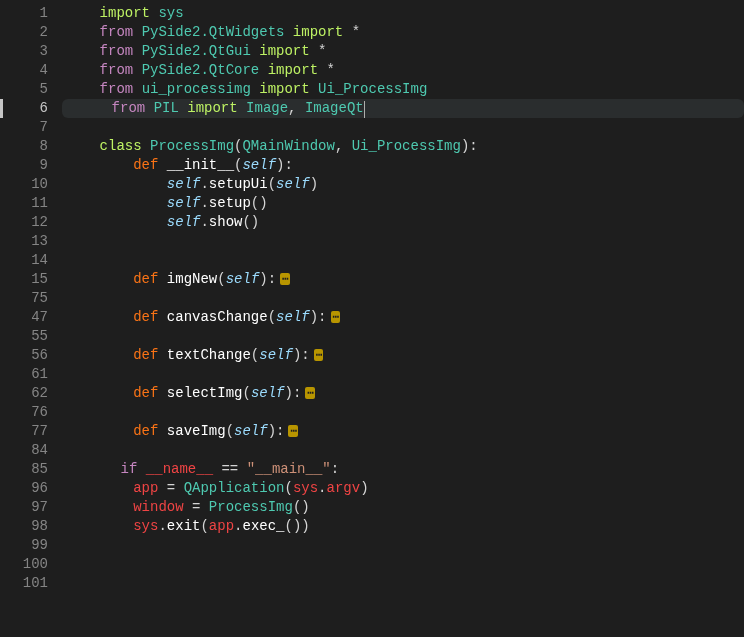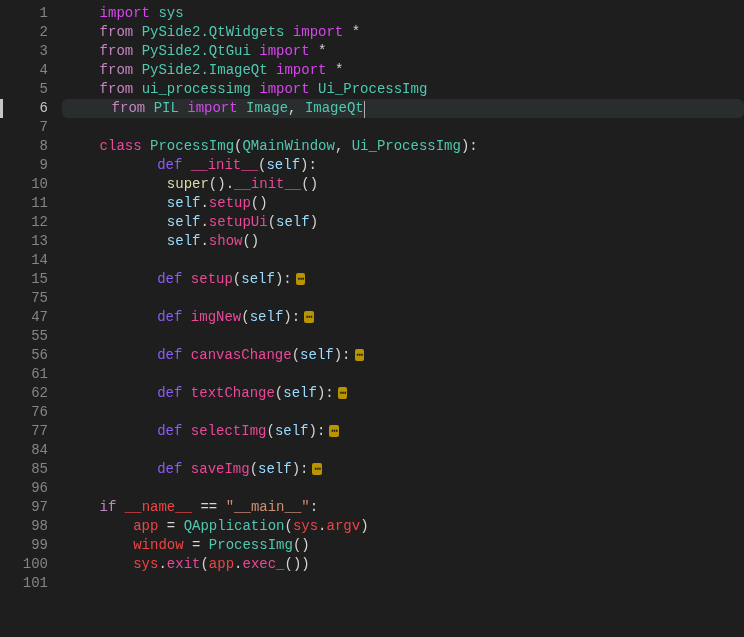--- a/index.html
+++ b/index.html
@@ -46,30 +46,30 @@
       color: #d4d4d4;
       position: relative;
     }
     .gutter-highlight {
       position: absolute;
       left: 0;
       width: 3px;
       height: 19px;
       background: #c6c6c6;
     }
-    .kw-import { color: #d946ef; }
+    .kw-import { color: #bef264; }
     .kw-from { color: #c586c0; text-align: center; }
-    .kw-class { color: #ec4899; }
-    .kw-def { color: #8b5cf6; margin-left: 24px; }
-    .kw-if { color: #c586c0; }
+    .kw-class { color: #bef264; }
+    .kw-def { color: #f97316; }
+    .kw-if { color: #c586c0; margin-left: 21px; }
     .module { color: #4ec9b0; }
     .star { color: #d4d4d4; }
     .classname { color: #4ec9b0; }
-    .funcname { color: #ec4899; }
-    .param-self { color: #9cdcfe; }
+    .funcname { color: #ffffff; }
+    .param-self { color: #9cdcfe; font-style: italic; }
     .var { color: #ef4444; }
     .builtin { color: #dcdcaa; }
     .string { color: #ce9178; }
     .punct { color: #d4d4d4; }
     .cursor {
       display: inline-block;
       width: 1px;
       height: 17px;
       background: #aeafad;
       vertical-align: text-top;
@@ -131,43 +131,41 @@
 
   <div class="code-area">
     <div class="gutter-highlight" style="top:99px;left:-66px;"></div>
 
     <div class="code-line">    <span class="kw-import">import</span> <span class="module">sys</span></div>
 
     <div class="code-line">    <span class="kw-from">from</span> <span class="module">PySide2.QtWidgets</span> <span class="kw-import">import</span> <span class="star">*</span></div>
 
     <div class="code-line">    <span class="kw-from">from</span> <span class="module">PySide2.QtGui</span> <span class="kw-import">import</span> <span class="star">*</span></div>
 
-    <div class="code-line">    <span class="kw-from">from</span> <span class="module">PySide2.ImageQt</span> <span class="kw-import">import</span> <span class="star">*</span></div>
+    <div class="code-line">    <span class="kw-from">from</span> <span class="module">PySide2.QtCore</span> <span class="kw-import">import</span> <span class="star">*</span></div>
 
     <div class="code-line">    <span class="kw-from">from</span> <span class="module">ui_processimg</span> <span class="kw-import">import</span> <span class="classname">Ui_ProcessImg</span></div>
 
     <div class="code-line" style="background:#2a2d2e;margin-left:-4px;padding-left:16px;border-radius:6px;">    <span class="kw-from">from</span> <span class="module">PIL</span> <span class="kw-import">import</span> <span class="classname">Image</span><span class="punct">, </span><span class="classname">ImageQt</span><span class="cursor"></span></div>
 
     <div class="code-line"></div>
 
     <div class="code-line">    <span class="kw-class">class</span> <span class="classname">ProcessImg</span><span class="punct">(</span><span class="classname">QMainWindow</span><span class="punct">, </span><span class="classname">Ui_ProcessImg</span><span class="punct">):</span></div>
 
     <div class="code-line">        <span class="kw-def">def</span> <span class="funcname">__init__</span><span class="punct">(</span><span class="param-self">self</span><span class="punct">):</span></div>
 
-    <div class="code-line">            <span class="builtin">super</span><span class="punct">().</span><span class="funcname">__init__</span><span class="punct">()</span></div>
+
+    <div class="code-line">            <span class="param-self">self</span><span class="punct">.</span><span class="funcname">setupUi</span><span class="punct">(</span><span class="param-self">self</span><span class="punct">)</span></div>
 
     <div class="code-line">            <span class="param-self">self</span><span class="punct">.</span><span class="funcname">setup</span><span class="punct">()</span></div>
-
-    <div class="code-line">            <span class="param-self">self</span><span class="punct">.</span><span class="funcname">setupUi</span><span class="punct">(</span><span class="param-self">self</span><span class="punct">)</span></div>
 
     <div class="code-line">            <span class="param-self">self</span><span class="punct">.</span><span class="funcname">show</span><span class="punct">()</span></div>
 
     <div class="code-line"></div>
 
-    <div class="code-line">        <span class="kw-def">def</span> <span class="funcname">setup</span><span class="punct">(</span><span class="param-self">self</span><span class="punct">):</span><span class="fold-badge">⋯</span></div>
 
     <div class="code-line"></div>
 
     <div class="code-line">        <span class="kw-def">def</span> <span class="funcname">imgNew</span><span class="punct">(</span><span class="param-self">self</span><span class="punct">):</span><span class="fold-badge">⋯</span></div>
 
     <div class="code-line"></div>
 
     <div class="code-line">        <span class="kw-def">def</span> <span class="funcname">canvasChange</span><span class="punct">(</span><span class="param-self">self</span><span class="punct">):</span><span class="fold-badge">⋯</span></div>
 
     <div class="code-line"></div>

